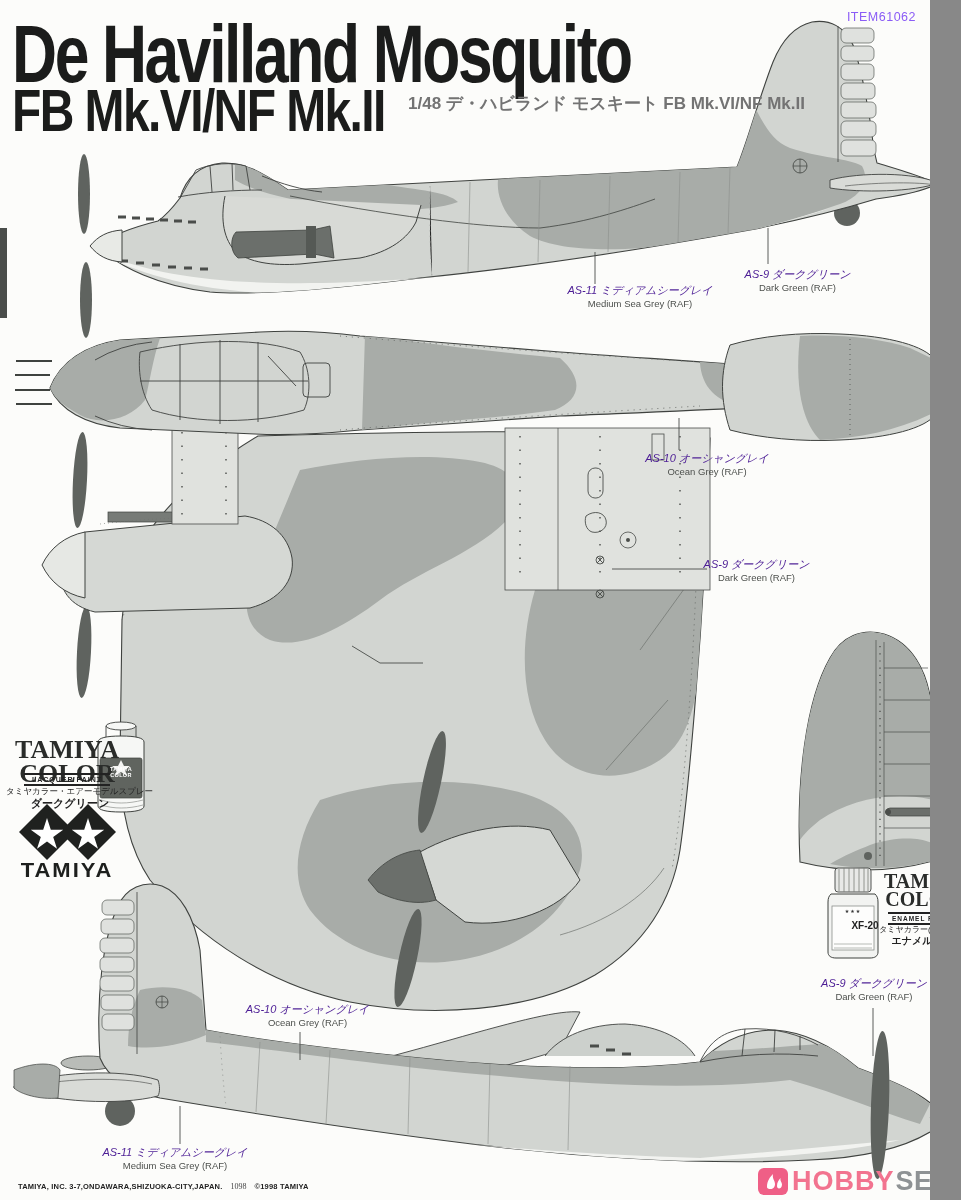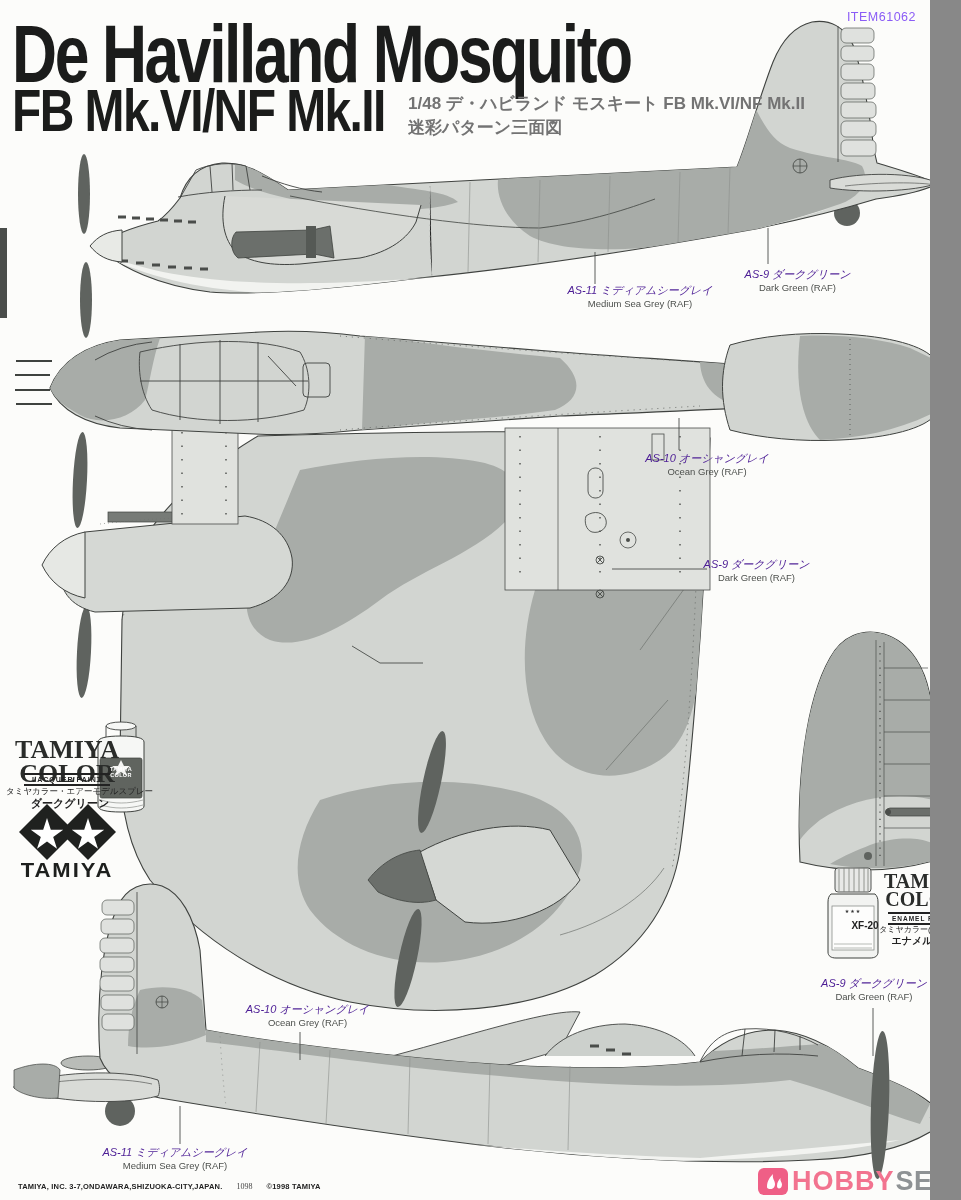--- a/index.html
+++ b/index.html
@@ -24,21 +24,21 @@
   .paintbar{font-size:7px;font-weight:bold;letter-spacing:1px;color:#222;text-align:center;
             border-top:2px solid #222;border-bottom:2px solid #222;padding:1px 0;}
   .jps{font-size:8.5px;color:#222;text-align:right;white-space:nowrap;}
   .jpb{font-size:11px;font-weight:bold;color:#222;text-align:center;white-space:nowrap;}
   .tamiyaword{font-size:22px;font-weight:900;letter-spacing:2px;color:#1d1f1d;text-align:center;
               transform:scale(1,0.95);transform-origin:0 0;}
   .canlabel{font-size:5.5px;line-height:1.15;font-weight:bold;color:#fff;text-align:center;letter-spacing:.3px;}
   .bottlecode{font-size:10px;font-weight:bold;color:#222;text-align:center;padding-left:12px;}
   .bottlestars{font-size:5px;color:#333;text-align:center;letter-spacing:1px;line-height:1;}
   
-  .footer{left:18px;top:1182px;display:flex;gap:14px;align-items:center;}
+  .footer{left:18px;top:1182px;display:flex;gap:8px;align-items:center;}
   .footer .addr,.footer .copy{font-size:7.5px;font-weight:bold;color:#222;letter-spacing:.2px;}
   .footer .num{font-size:8px;font-family:"Liberation Serif",serif;color:#444;}
   
   .wm{left:758px;top:1166px;display:flex;align-items:center;gap:4px;}
   .wm .w1{font-size:27px;font-weight:bold;color:#f2738f;letter-spacing:1px;}
   .wm .w2{font-size:27px;font-weight:bold;color:#8e9294;letter-spacing:.5px;margin-left:-3px;}
 </style>
 </head>
 <body>
 
@@ -329,21 +329,20 @@
       <path d="M831,894 C829,896 828,898 828,902 L828,952 C828,956 831,958 836,958 L870,958 C875,958 878,956 878,952 L878,902 C878,898 877,896 875,894 Z" fill="#f2f3f1" stroke="#3f423f" stroke-width="1"></path>
       <rect x="832" y="906" width="42" height="44" fill="#fdfdfc" stroke="#8b8e8b" stroke-width="0.8"></rect>
       <path d="M834,944 H872 M834,948 H872" stroke="#9a9d99" stroke-width="0.7"></path>
     </g>
   </svg>
 
   <div class="abs title1">De Havilland Mosquito</div>
   <div class="abs title2">FB Mk.VI/NF Mk.II</div>
   <div class="abs subjp">
     <div>1/48 デ・ハビランド モスキート FB Mk.VI/NF Mk.II</div>
-    <div>迷彩パターン三面図</div>
   </div>
   <div class="abs itemcode">ITEM61062</div>
 
   <div class="abs callout" style="left:545px;top:284px;width:190px">
     <div class="jp">AS-11 ミディアムシーグレイ</div>
     <div class="en">Medium Sea Grey (RAF)</div>
   </div>
   <div class="abs callout" style="left:715px;top:268px;width:165px">
     <div class="jp">AS-9 ダークグリーン</div>
     <div class="en">Dark Green (RAF)</div>

